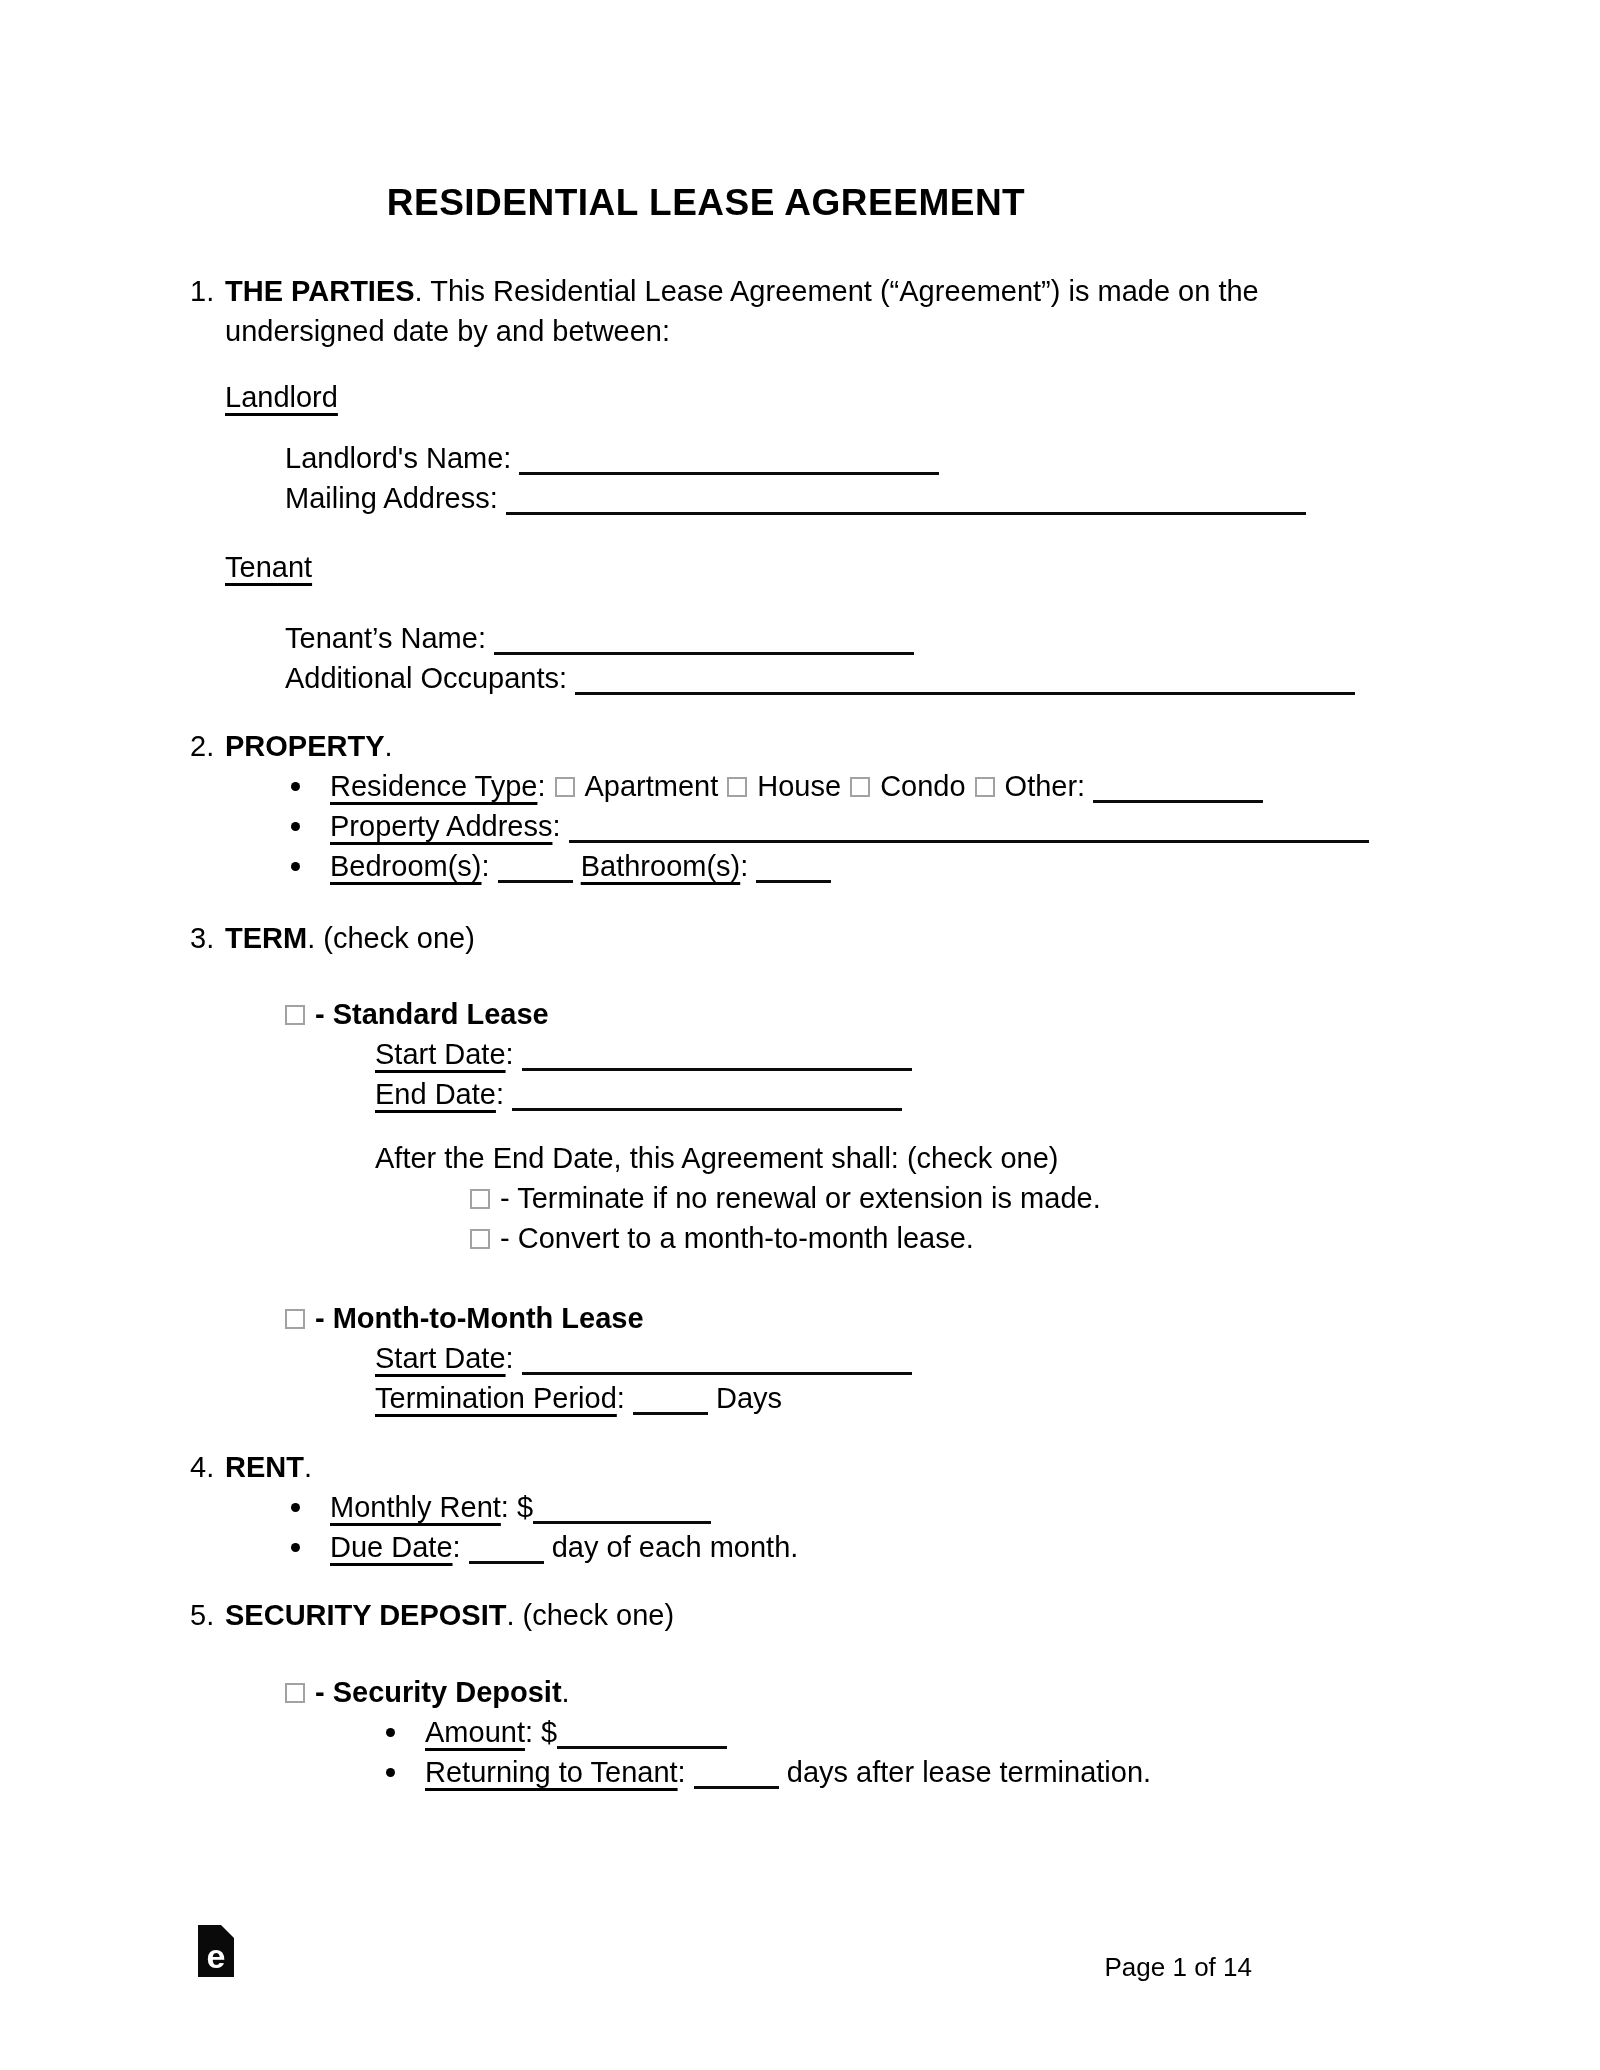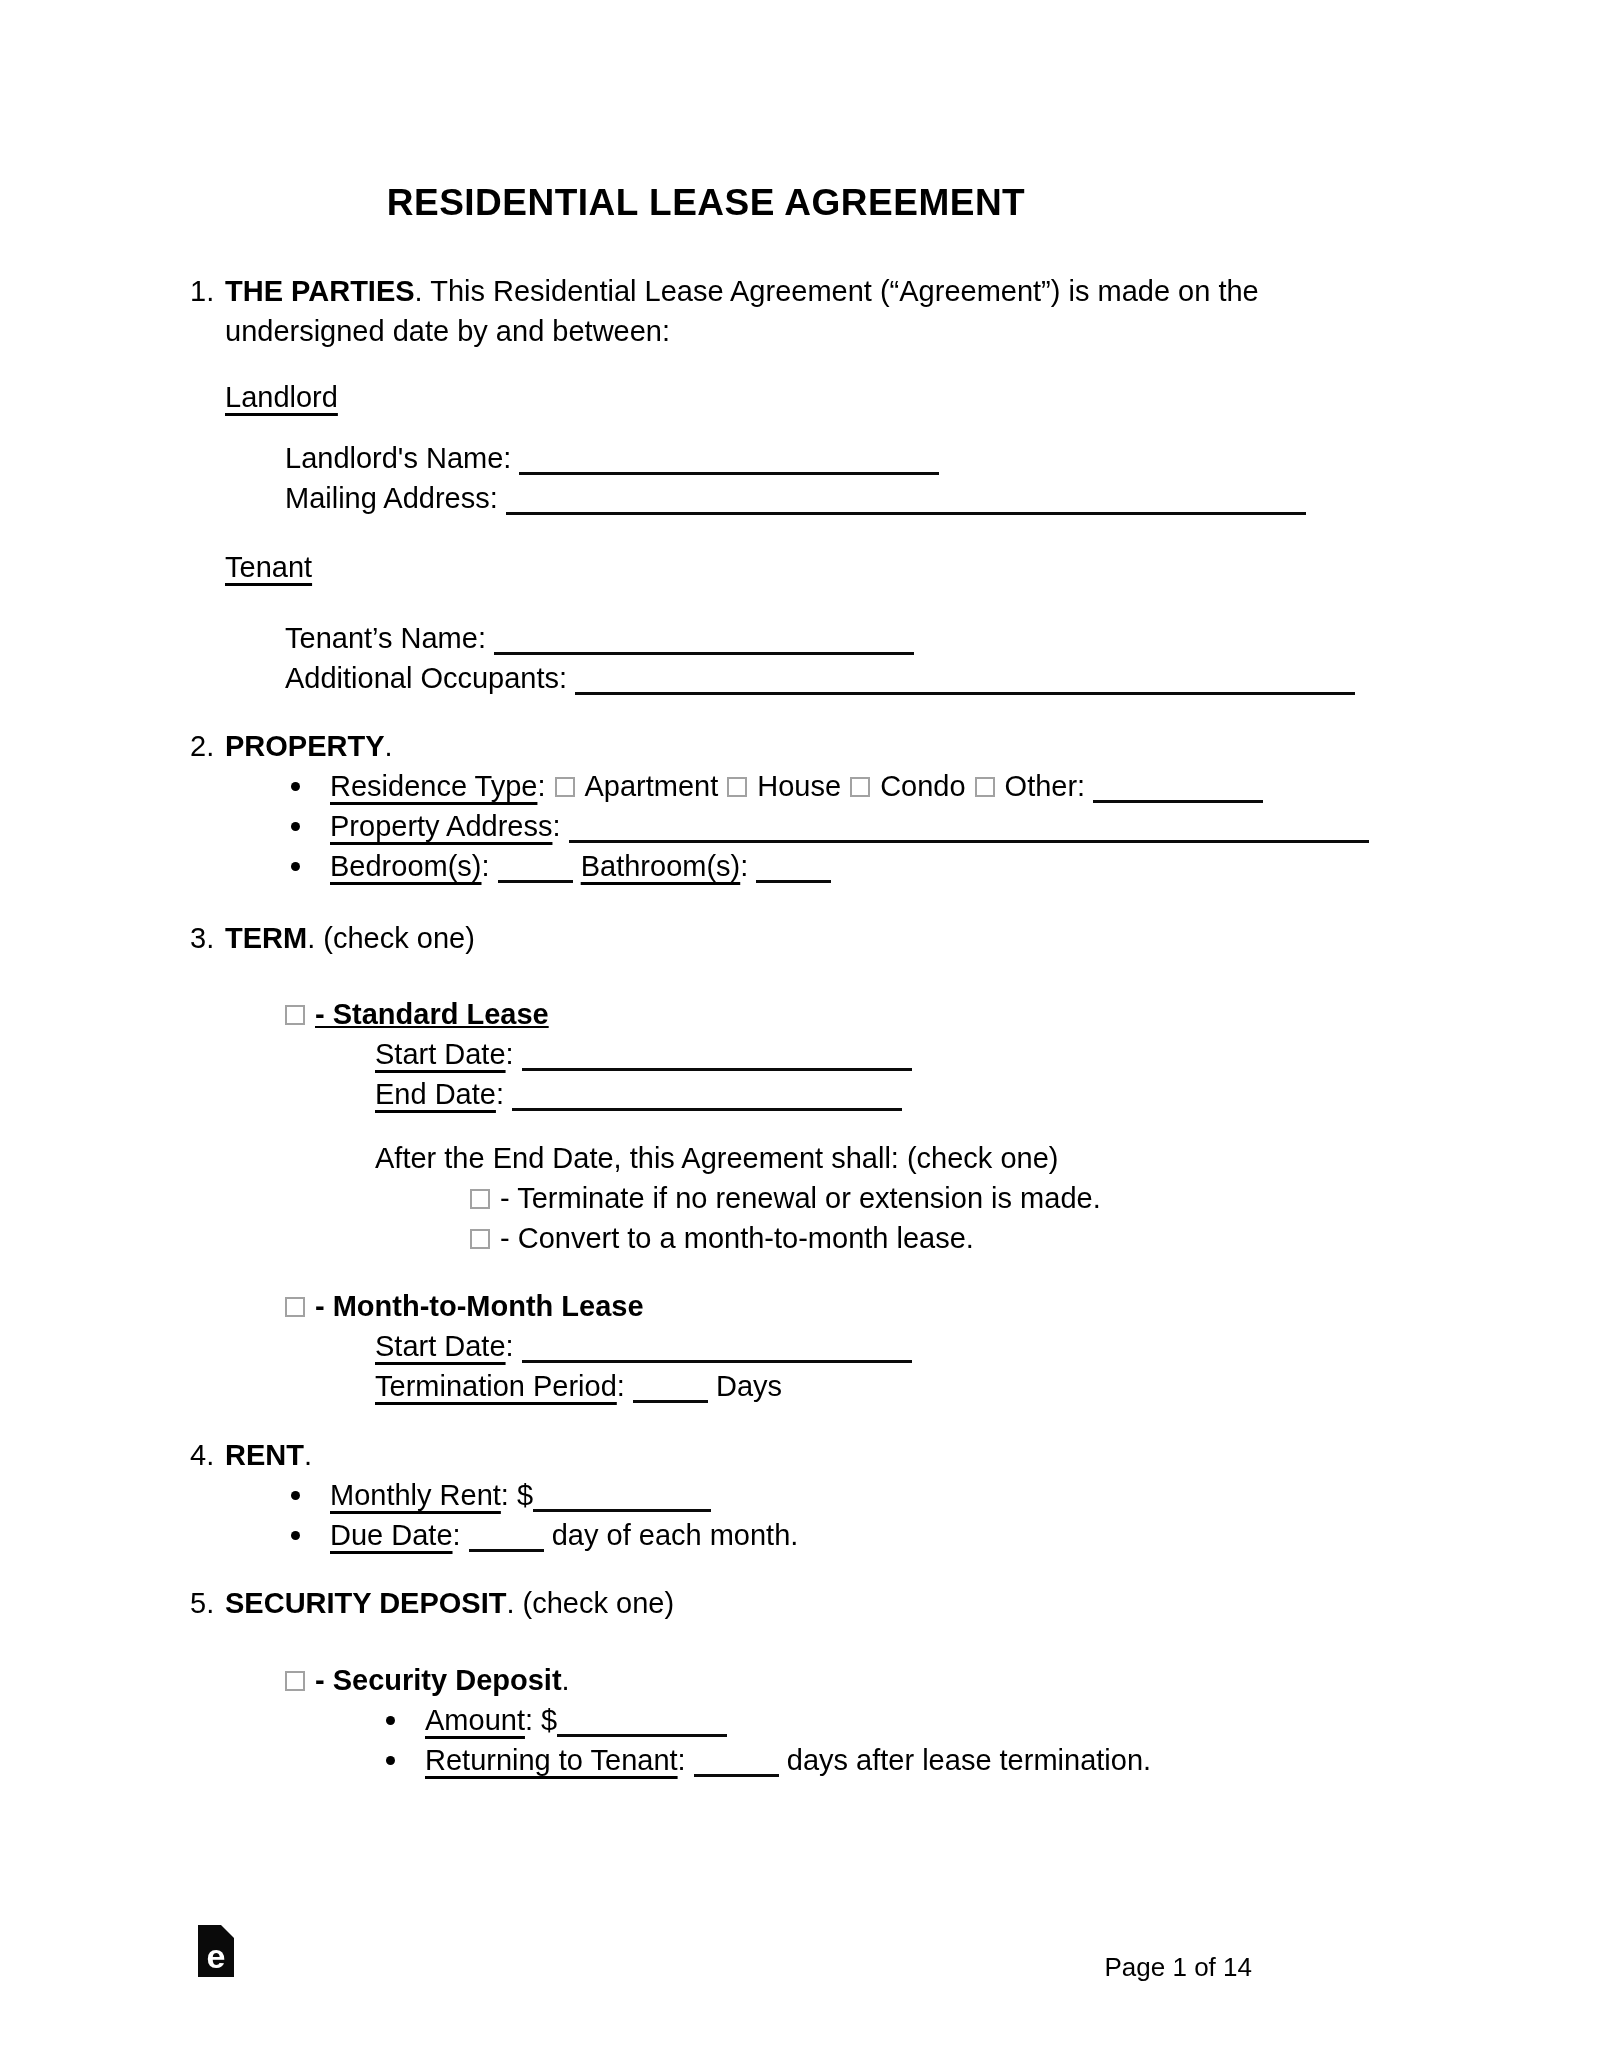--- a/index.html
+++ b/index.html
@@ -40,22 +40,22 @@
   .w390{width:390px;} .w420{width:420px;} .w780{width:780px;} .w800{width:800px;}
   .cb{
     display:inline-block;width:16px;height:16px;
     border:2px solid #a2a2a2;background:#fff;
     vertical-align:-1px;
   }
   .cb.opt{margin-left:9px;margin-right:10px;}
   .cb.lead{margin-right:10px;}
   .mt24{margin-top:24px;} .mt26{margin-top:26px;} .mt28{margin-top:28px;}
   .mt29{margin-top:29px;} .mt31{margin-top:31px;} .mt32{margin-top:32px;}
-  .mt33{margin-top:21px;} .mt36{margin-top:36px;text-decoration:underline;} .mt37{margin-top:37px;}
-  .mt40{margin-top:28px;} .mt45{margin-top:45px;}
+  .mt33{margin-top:21px;} .mt36{margin-top:36px;} .mt37{margin-top:37px;}
+  .mt40{margin-top:40px;} .mt45{margin-top:45px;}
   .footer-logo{
     position:absolute;left:198px;top:1925px;
     width:36px;height:52px;background:#0a0a0a;
   }
   .logo-fold{
     position:absolute;top:0;right:0;width:0;height:0;
     border-top:13px solid #ffffff;
     border-left:13px solid transparent;
   }
   .logo-fold::after{

